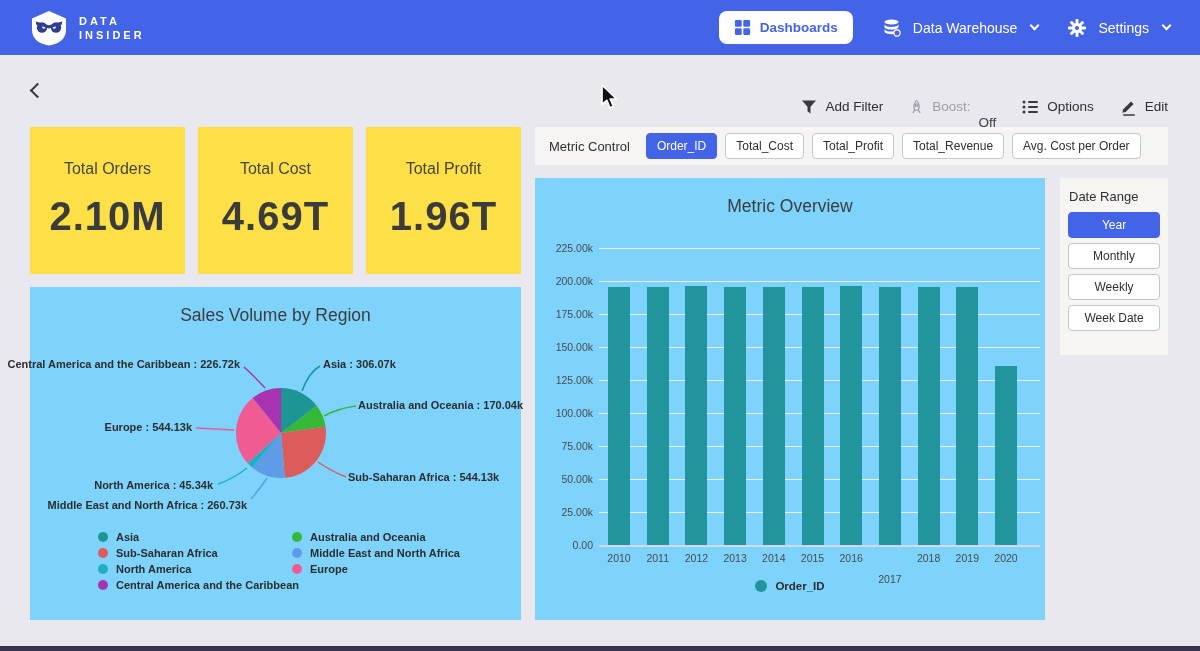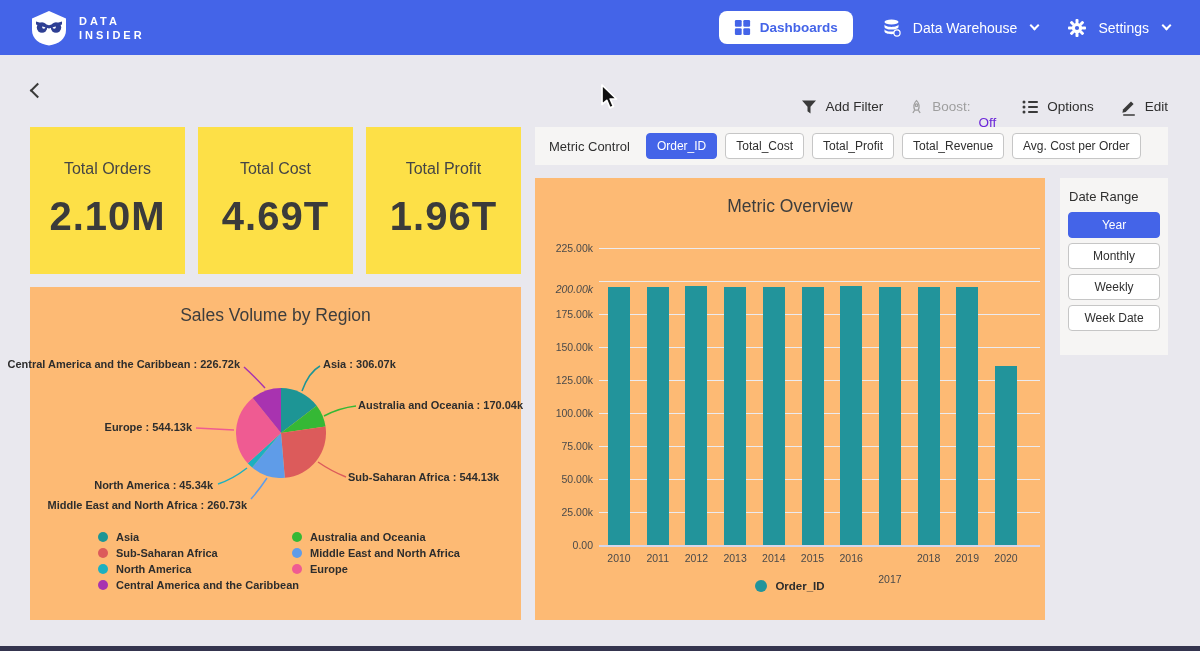--- a/index.html
+++ b/index.html
@@ -28,37 +28,37 @@
 
   
   .back-btn { position:absolute; left:28px; top:83px; width:16px; height:16px; cursor:pointer; }
   .back-btn::before { content:""; position:absolute; left:4px; top:2px; width:9px; height:9px;
     border-left:2px solid #3a3a3a; border-bottom:2px solid #3a3a3a; transform:rotate(45deg); }
   .page-title { position:absolute; left:60px; top:79px; font-size:20px; font-weight:500; color:#3a3a3a; }
   .header-actions { position:absolute; right:32px; top:83px; display:flex; align-items:center;
     gap:26px; font-size:13.5px; color:#2f2f2f; }
   .action { display:flex; align-items:center; gap:8px; cursor:pointer; }
   .action.disabled { color:#9e9e9e; cursor:default; }
-  .boost-state { color:#6d28d9;margin-top:32px; }
+  .boost-state { color:#404040;margin-top:32px; }
 
   
   .kpi-card { position:absolute; top:127px; width:155px; height:147px; background:#fde047; text-align:center; }
   .kpi-label { margin-top:33px; font-size:16px; color:#454545; }
   .kpi-value { margin-top:16px; font-size:40px; font-weight:bold; color:#3b3b3b; letter-spacing:1px; }
 
   
   .metric-bar { position:absolute; left:535px; top:127px; width:633px; height:38px;
     background:#f6f5f4; display:flex; align-items:center; padding-left:14px; gap:8px; }
   .metric-label { font-size:13px; color:#2f2f2f; margin-right:8px; }
   .pill-btn { font-family:inherit; font-size:12px; color:#2f2f2f; background:#fff;
     border:1px solid #c6c6c6; border-radius:4px; padding:5px 10px; cursor:pointer; white-space:nowrap; }
   .pill-btn.selected { background:var(--accent); border-color:var(--accent); color:#fff; }
 
   
-  .card { position:absolute; background:#fdba74; }
+  .card { position:absolute; background:#7dd3fc; }
   .pie-card { left:30px; top:287px; width:491px; height:333px; }
   .bar-card { left:535px; top:178px; width:510px; height:442px; }
   .card-title { position:absolute; top:18px; left:0; right:0; text-align:center;
     font-size:17.5px; color:#3d3d3d; }
 
   
   .pie-svg { position:absolute; left:206px; top:101px; }
   .leader-svg { position:absolute; inset:0; pointer-events:none; }
   .pie-label { position:absolute; font-size:11px; font-weight:bold; color:#2d2d2d; white-space:nowrap; }
   .pie-legend-col { position:absolute; top:244px; display:flex; flex-direction:column; gap:5px; }
@@ -284,21 +284,21 @@
       <div class="pie-label" style="top: 134px; right: 329px;">Europe : 544.13k</div>
       <div class="pie-label" style="top: 71px; right: 281px;">Central America and the Caribbean : 226.72k</div>
     </div>
 
   <div class="card bar-card">
     <div class="card-title">Metric Overview</div>
     <div style="position:absolute;inset:0">
         <div class="gridline" style="top: 70px;"></div>
         <div class="tick-label" style="top: 70px;">225.00k</div>
         <div class="gridline" style="top: 103px;"></div>
-        <div class="tick-label" style="top: 111px; font-style: italic;">200.00k</div>
+        <div class="tick-label" style="top: 103px;">200.00k</div>
         <div class="gridline" style="top: 136px;"></div>
         <div class="tick-label" style="top: 136px;">175.00k</div>
         <div class="gridline" style="top: 169px;"></div>
         <div class="tick-label" style="top: 169px;">150.00k</div>
         <div class="gridline" style="top: 202px;"></div>
         <div class="tick-label" style="top: 202px;">125.00k</div>
         <div class="gridline" style="top: 235px;"></div>
         <div class="tick-label" style="top: 235px;">100.00k</div>
         <div class="gridline" style="top: 268px;"></div>
         <div class="tick-label" style="top: 268px;">75.00k</div>

